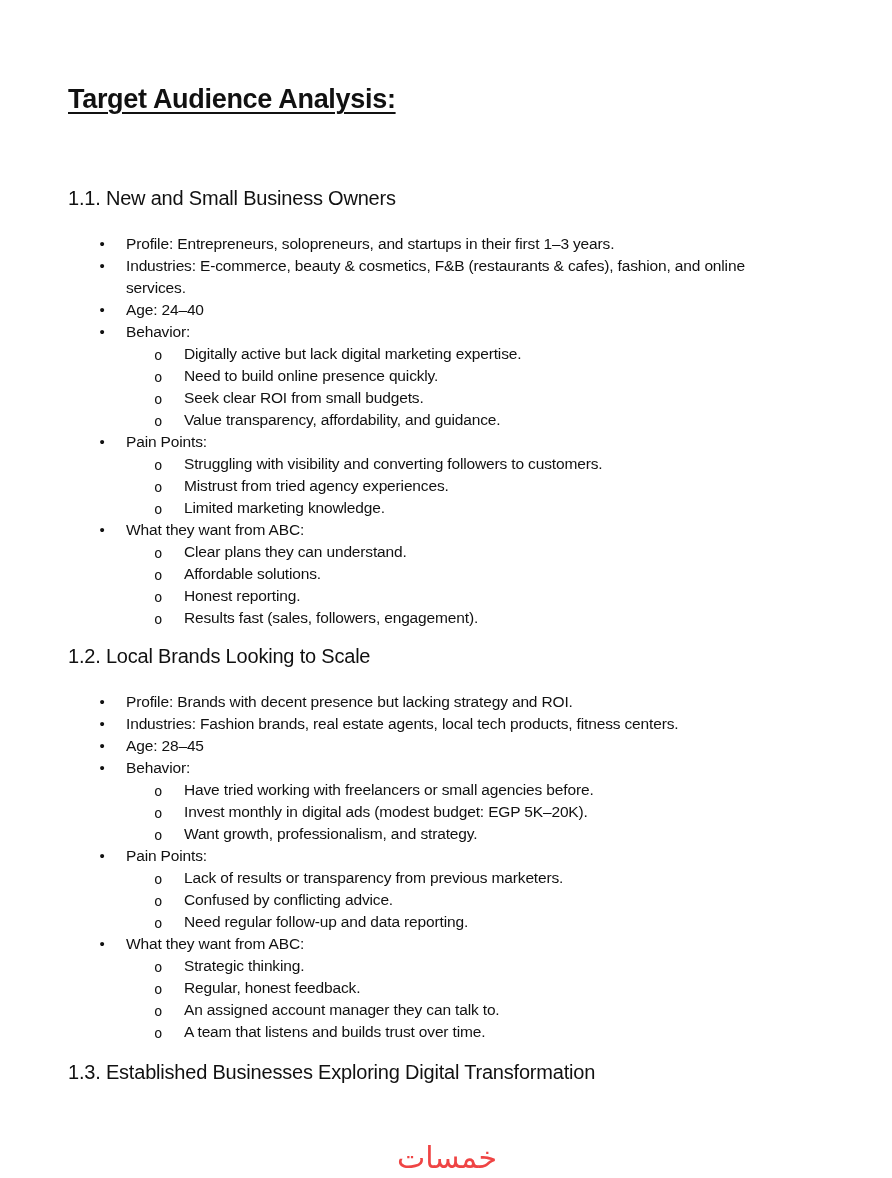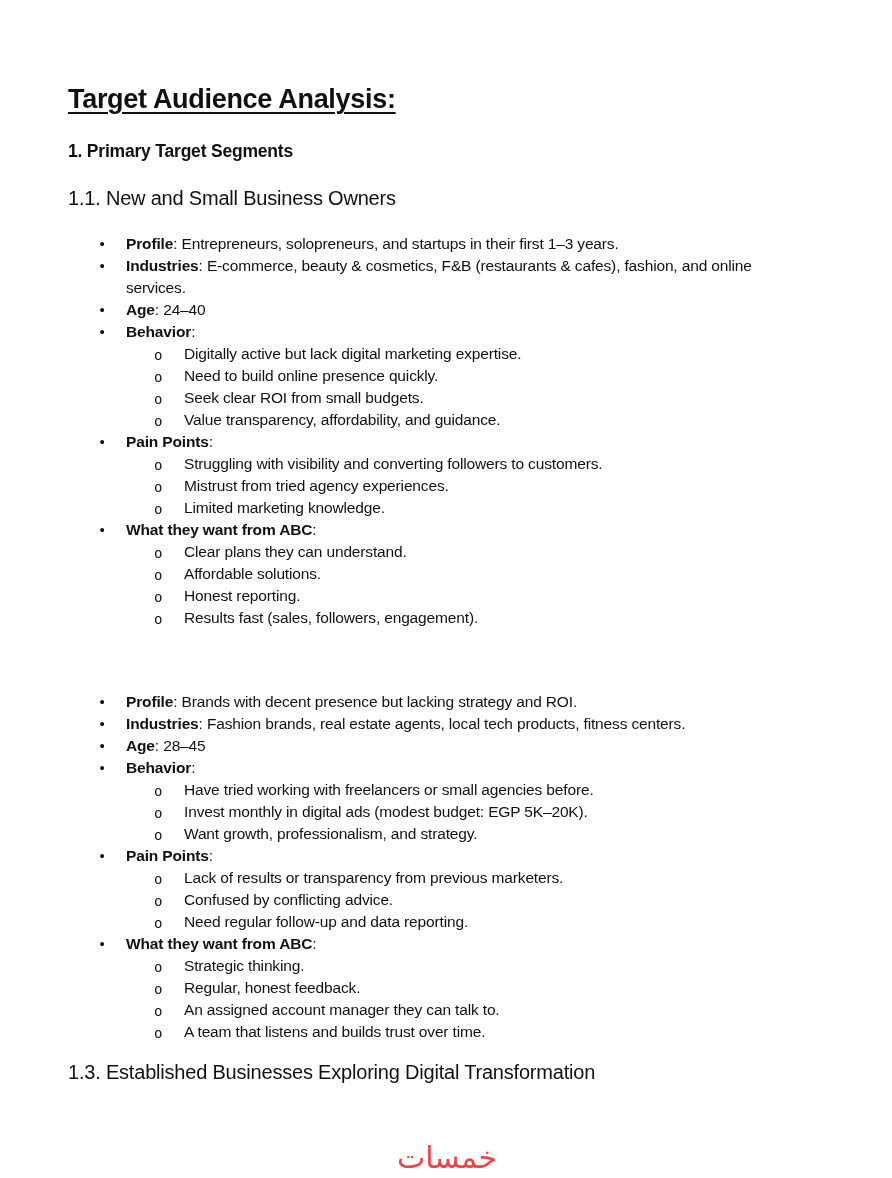--- a/index.html
+++ b/index.html
@@ -33,33 +33,32 @@
   }
   ul.l2 { margin: 0; padding: 0; list-style: none; }
   ul.l2 > li {
     position: relative; padding-left: 58px; font-size: 15.5px; line-height: 22px;
     margin-left: 0;
   }
   ul.l2 > li > .circ {
     position: absolute; left: 28px; top: 1px; font-size: 14px;
     font-family: "DejaVu Sans Mono", monospace;
   }
-  b { font-weight: bold; }
+  b { font-weight: normal; }
   .watermark {
     position: absolute; left: 392px; top: 1124px; width: 110px; text-align: center;
     font-size: 30px; color: #ef4444; font-family: "DejaVu Sans", sans-serif;
   }
 </style>
 </head>
 <body>
 
 <div class="page">
 
   <h1 class="title">Target Audience Analysis:</h1>
-  <h2 class="h1">1. Primary Target Segments</h2>
 
   <h3 class="h2" style="top:171px">1.1. New and Small Business Owners</h3>
   <ul class="l1" style="top:217px">
     <li>
       <span class="dot">•</span>
       <b>Profile</b><span>: </span><span>Entrepreneurs, solopreneurs, and startups in their first 1–3 years.</span>
     </li>
     <li>
       <span class="dot">•</span>
       <b>Industries</b><span>: </span><span>E-commerce, beauty &amp; cosmetics, F&amp;B (restaurants &amp; cafes), fashion, and online services.</span>
@@ -92,20 +91,21 @@
       <b>What they want from ABC</b><span>:</span>
       <ul class="l2">
         <li><span class="circ">o</span><span>Clear plans they can understand.</span></li>
         <li><span class="circ">o</span><span>Affordable solutions.</span></li>
         <li><span class="circ">o</span><span>Honest reporting.</span></li>
         <li><span class="circ">o</span><span>Results fast (sales, followers, engagement).</span></li>
       </ul>
     </li>
   </ul>
 
+  <h3 class="h2" style="top:629px">1.2. Local Brands Looking to Scale</h3>
   <ul class="l1" style="top:675px">
     <li>
       <span class="dot">•</span>
       <b>Profile</b><span>: </span><span>Brands with decent presence but lacking strategy and ROI.</span>
     </li>
     <li>
       <span class="dot">•</span>
       <b>Industries</b><span>: </span><span>Fashion brands, real estate agents, local tech products, fitness centers.</span>
     </li>
     <li>

